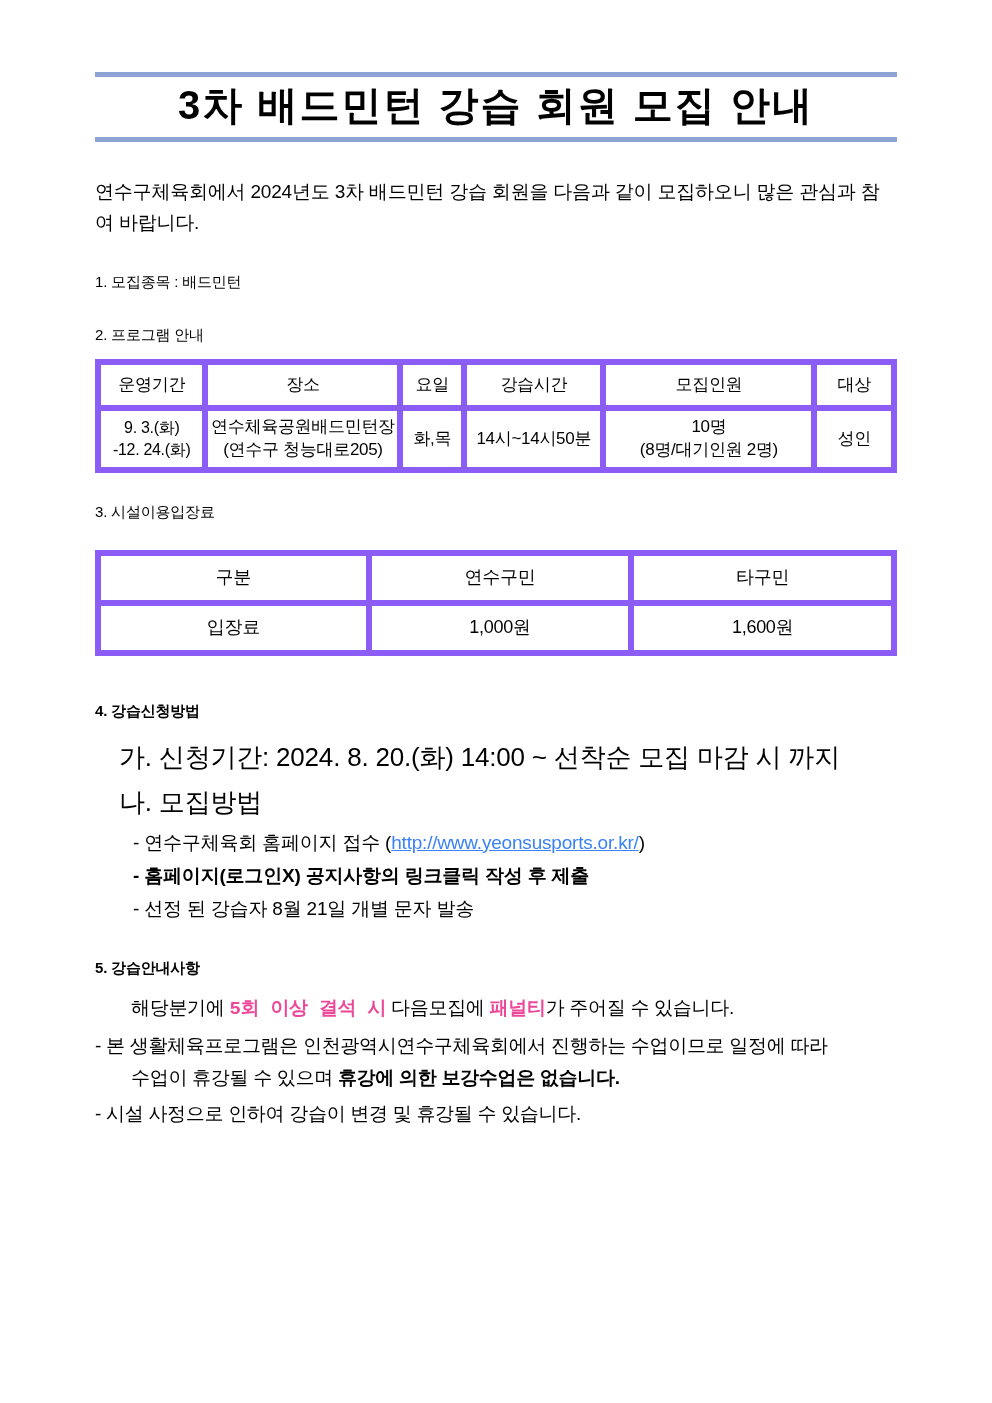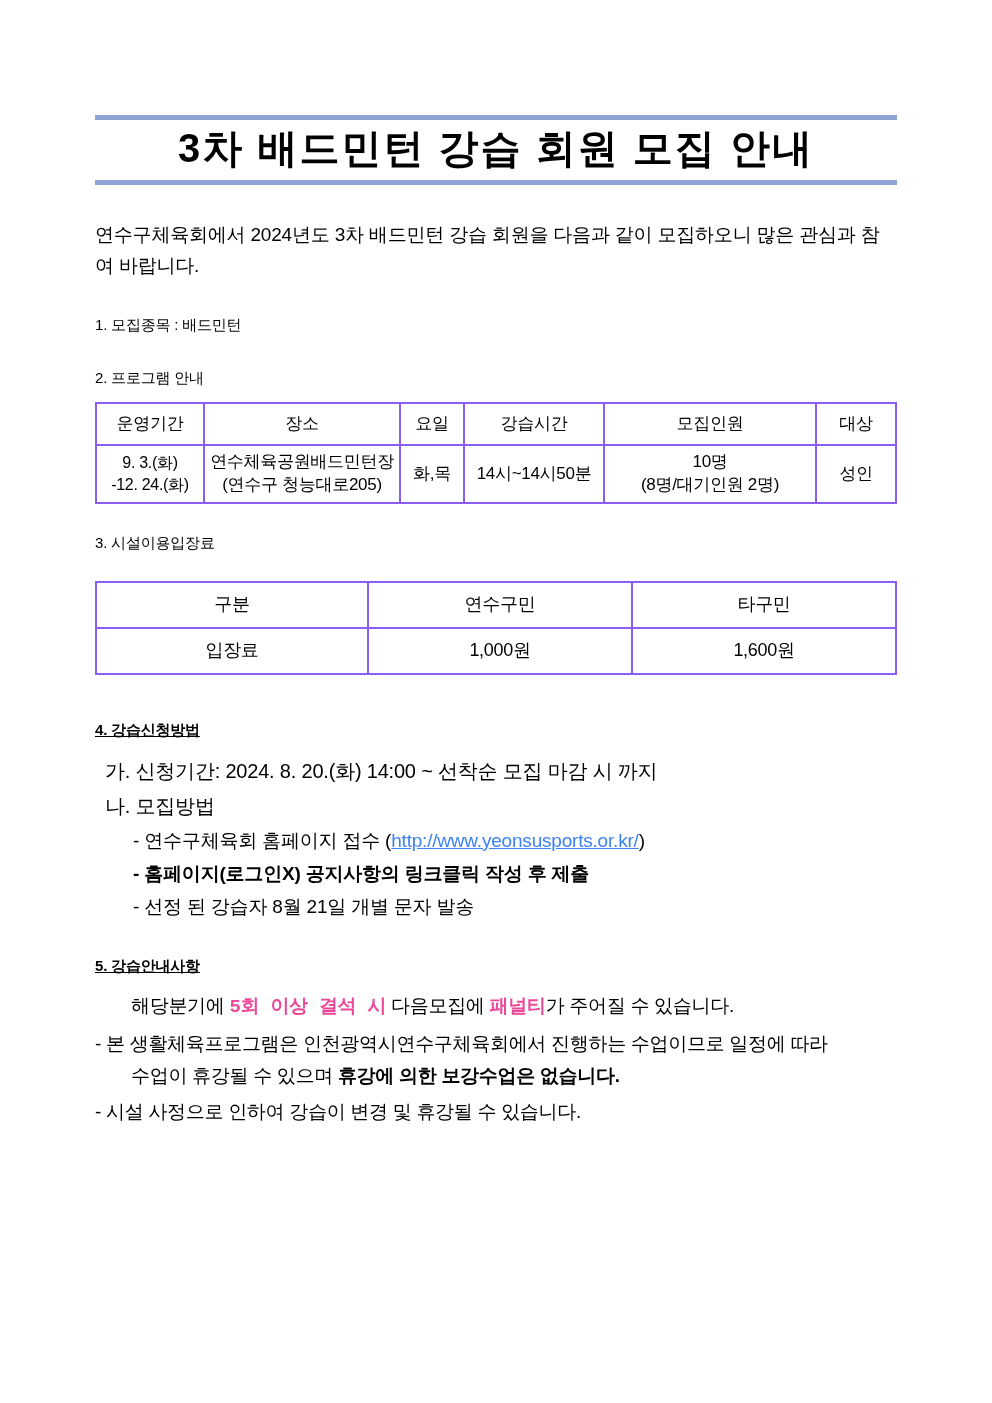--- a/index.html
+++ b/index.html
@@ -13,21 +13,21 @@
     font-family: "Liberation Sans", sans-serif;
     color: #000000;
     position: relative;
     overflow: hidden;
   }
   .page {
     position: relative;
     width: 992px;
     height: 1403px;
     box-sizing: border-box;
-    padding: 115px 95px 0 95px;
+    padding: 72px 95px 0 95px;
   }
 
   
   .title-block {
     border-top: 5px solid #8fa4d4;
     border-bottom: 5px solid #8fa4d4;
     padding: 6px 0 10px 0;
     margin-bottom: 34px;
   }
   .title-text {
@@ -46,52 +46,52 @@
     margin-bottom: 34px;
     letter-spacing: -0.2px;
   }
 
   
   .section-head {
     font-size: 15px;
     margin: 4px 0 14px 0;
     letter-spacing: -0.2px;
   }
-  .section-head.bold { font-weight: bold; text-decoration: underline; }
+  .section-head.bold { font-weight: bold; }
   .gap-top { margin-top: 34px; }
 
   
   table {
     border-collapse: collapse;
     width: 100%;
     table-layout: fixed;
   }
   table td, table th {
-    border: 2px solid #8b5cf6;
+    border: 6px solid #8b5cf6;
     text-align: center;
     vertical-align: middle;
     font-size: 17px;
     font-weight: normal;
     padding: 5px 2px;
     line-height: 1.3;
     letter-spacing: -0.3px;
   }
   .tbl-program { margin-bottom: 30px; }
   .tbl-program td, .tbl-program th { height: 30px; }
   .tbl-program .cell-two-line { line-height: 1.35; }
   .tbl-fee td, .tbl-fee th { height: 34px; font-size: 18px; }
   .tbl-fee { margin-bottom: 46px; margin-top: 28px; }
 
   .small-line { font-size: 16px; }
 
   
   .lvl1 {
-    font-size: 20px;
+    font-size: 26px;
     line-height: 1.75;
-    margin-left: 10px;
+    margin-left: 24px;
     letter-spacing: -0.2px;
   }
   .lvl2 {
     font-size: 19px;
     line-height: 1.75;
     margin-left: 38px;
     letter-spacing: -0.2px;
   }
   .lvl2.bold { font-weight: bold; }
   .link {

